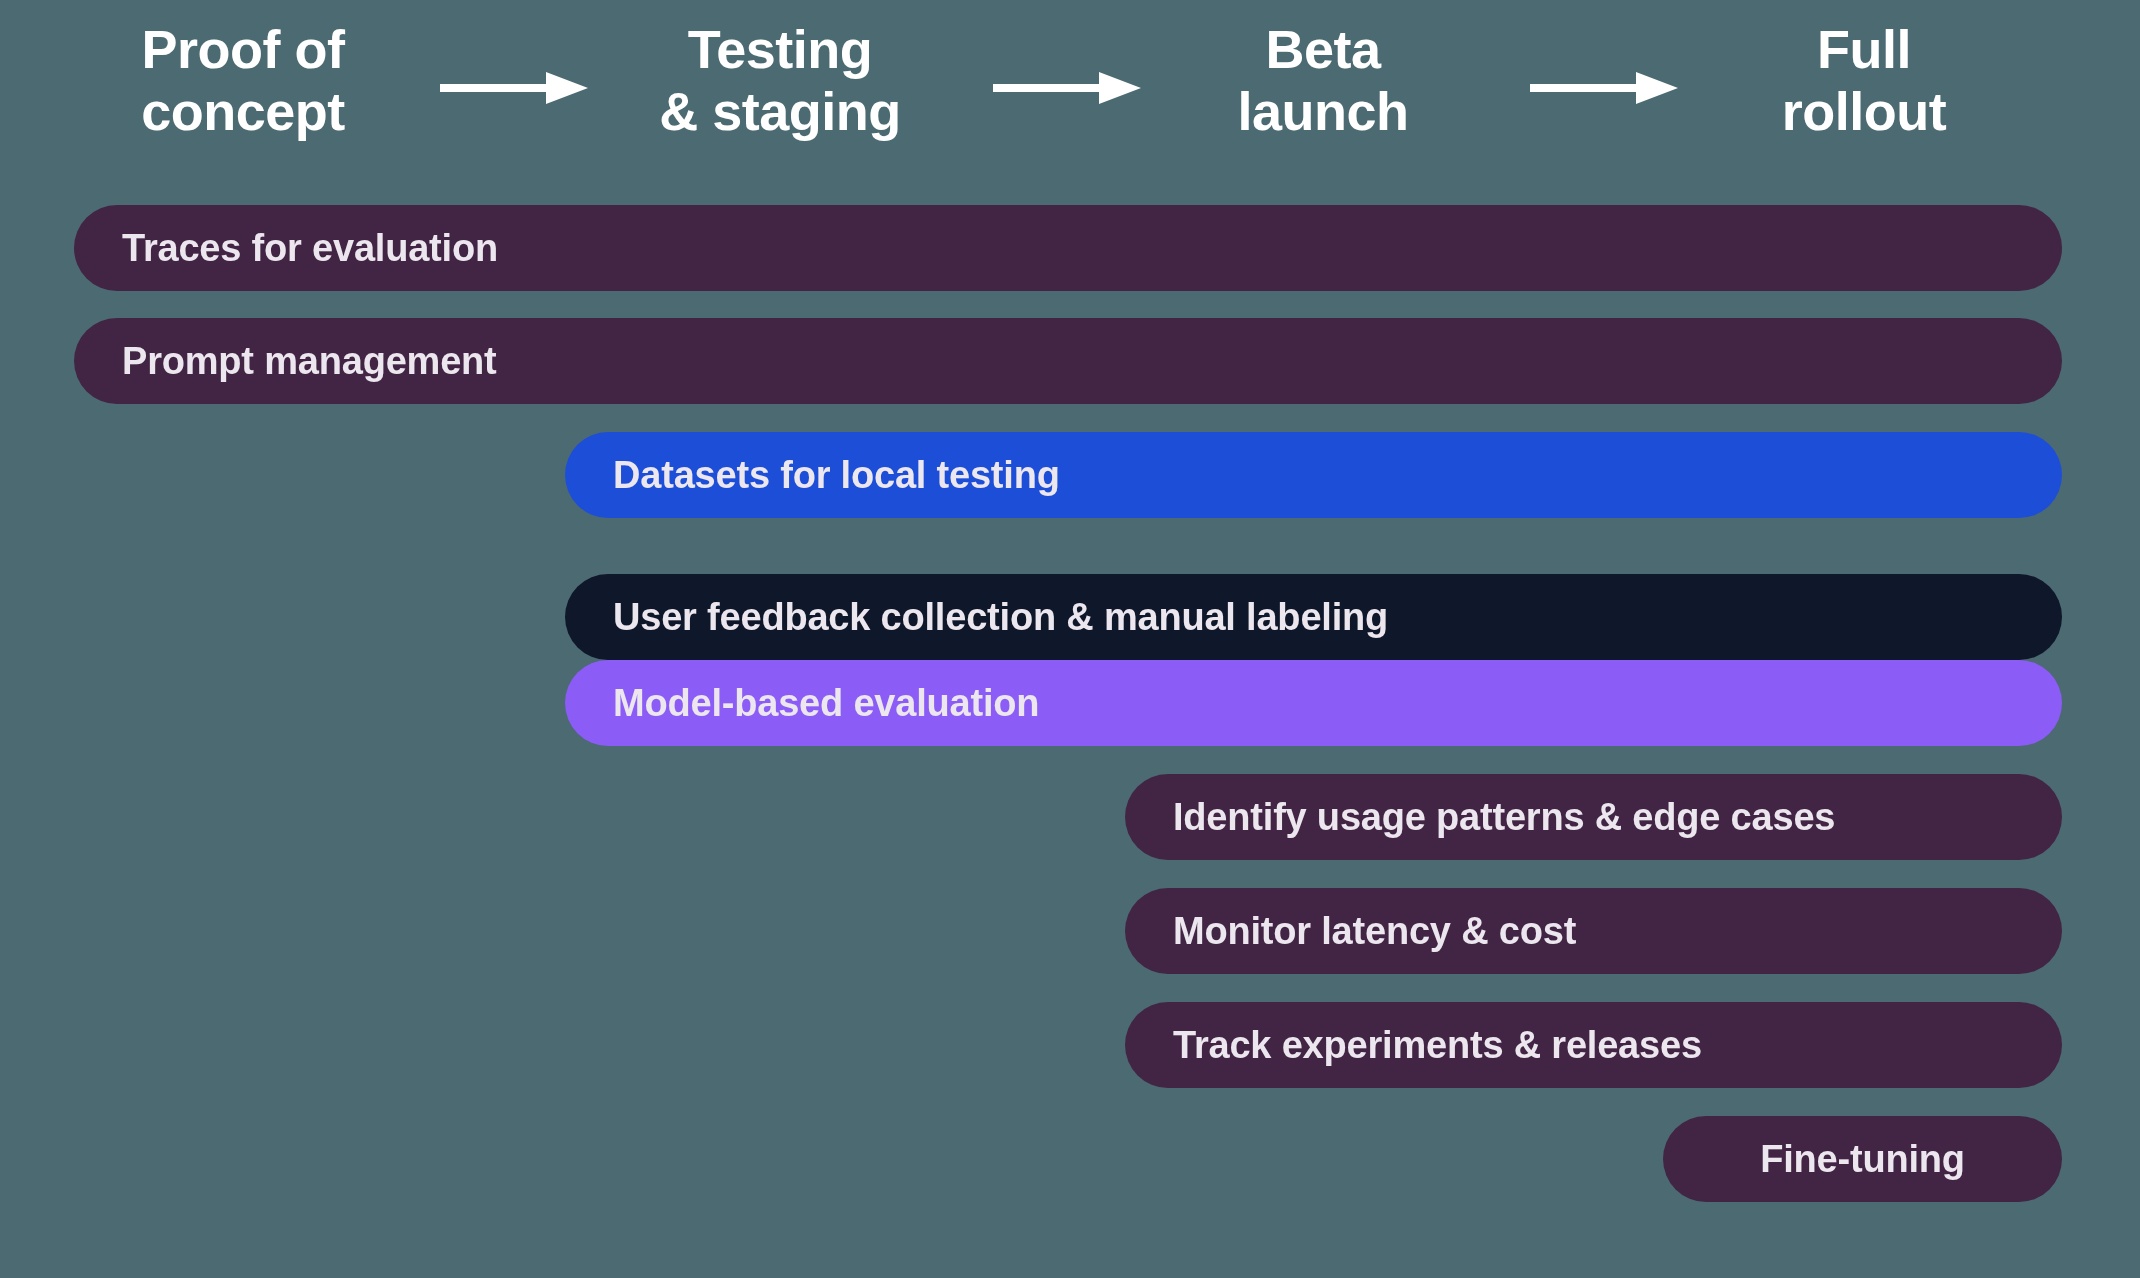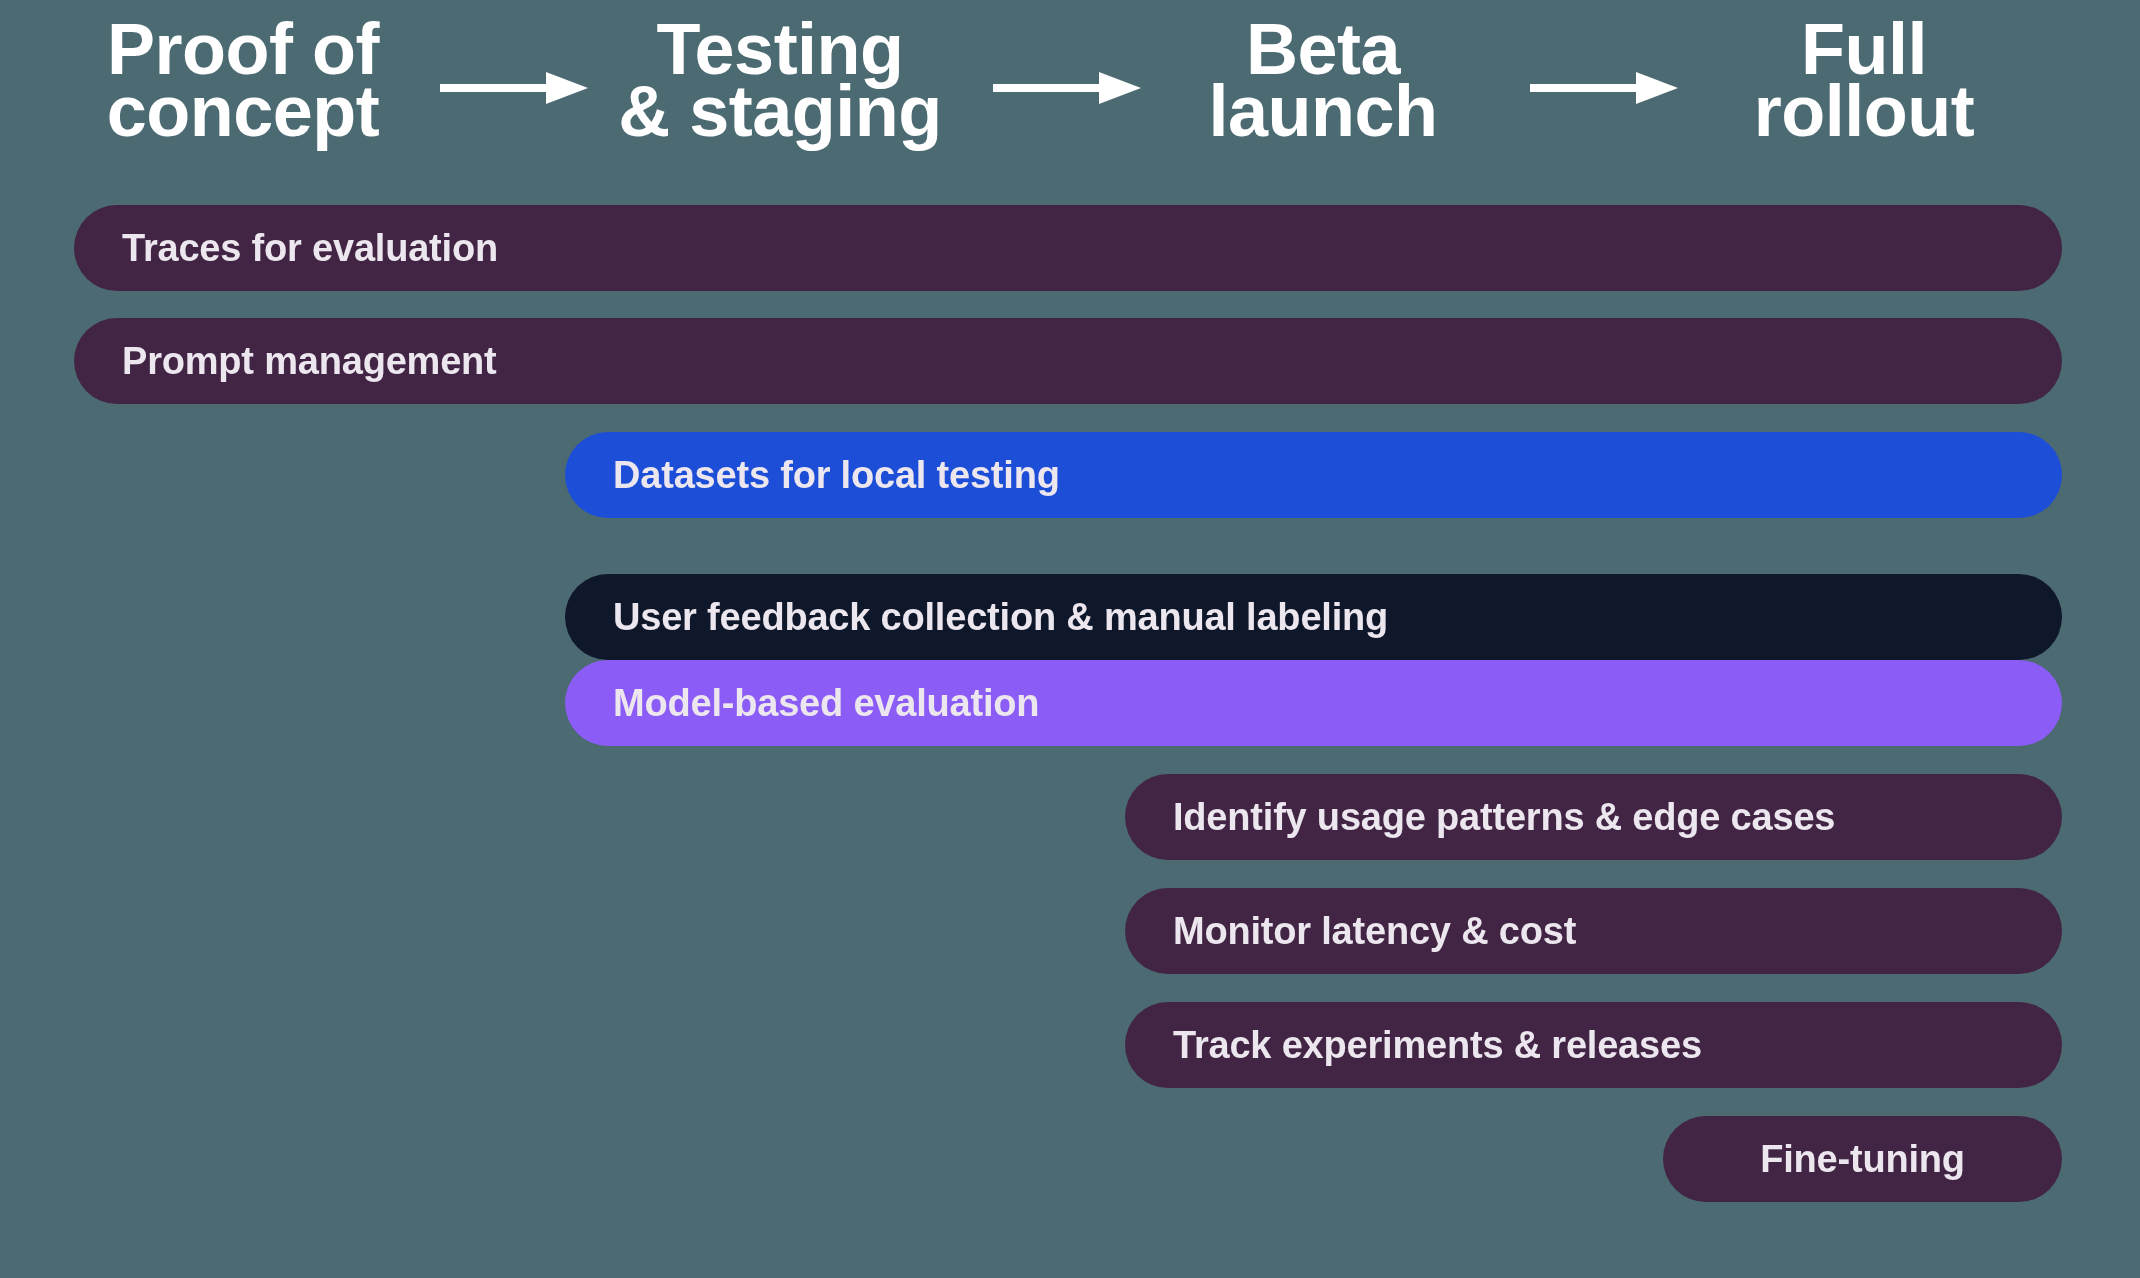--- a/index.html
+++ b/index.html
@@ -19,21 +19,21 @@
     width: 2140px;
     height: 1278px;
     background: #4c6a72;
   }
 
   
   .phase-label {
     position: absolute;
     color: #ffffff;
     font-weight: bold;
-    font-size: 72px;
+    font-size: 54px;
     line-height: 62px;
     text-align: center;
     letter-spacing: -0.5px;
     white-space: pre-line;
     transform: translateX(-50%);
   }
 
   .phase-arrow {
     position: absolute;
     height: 40px;

